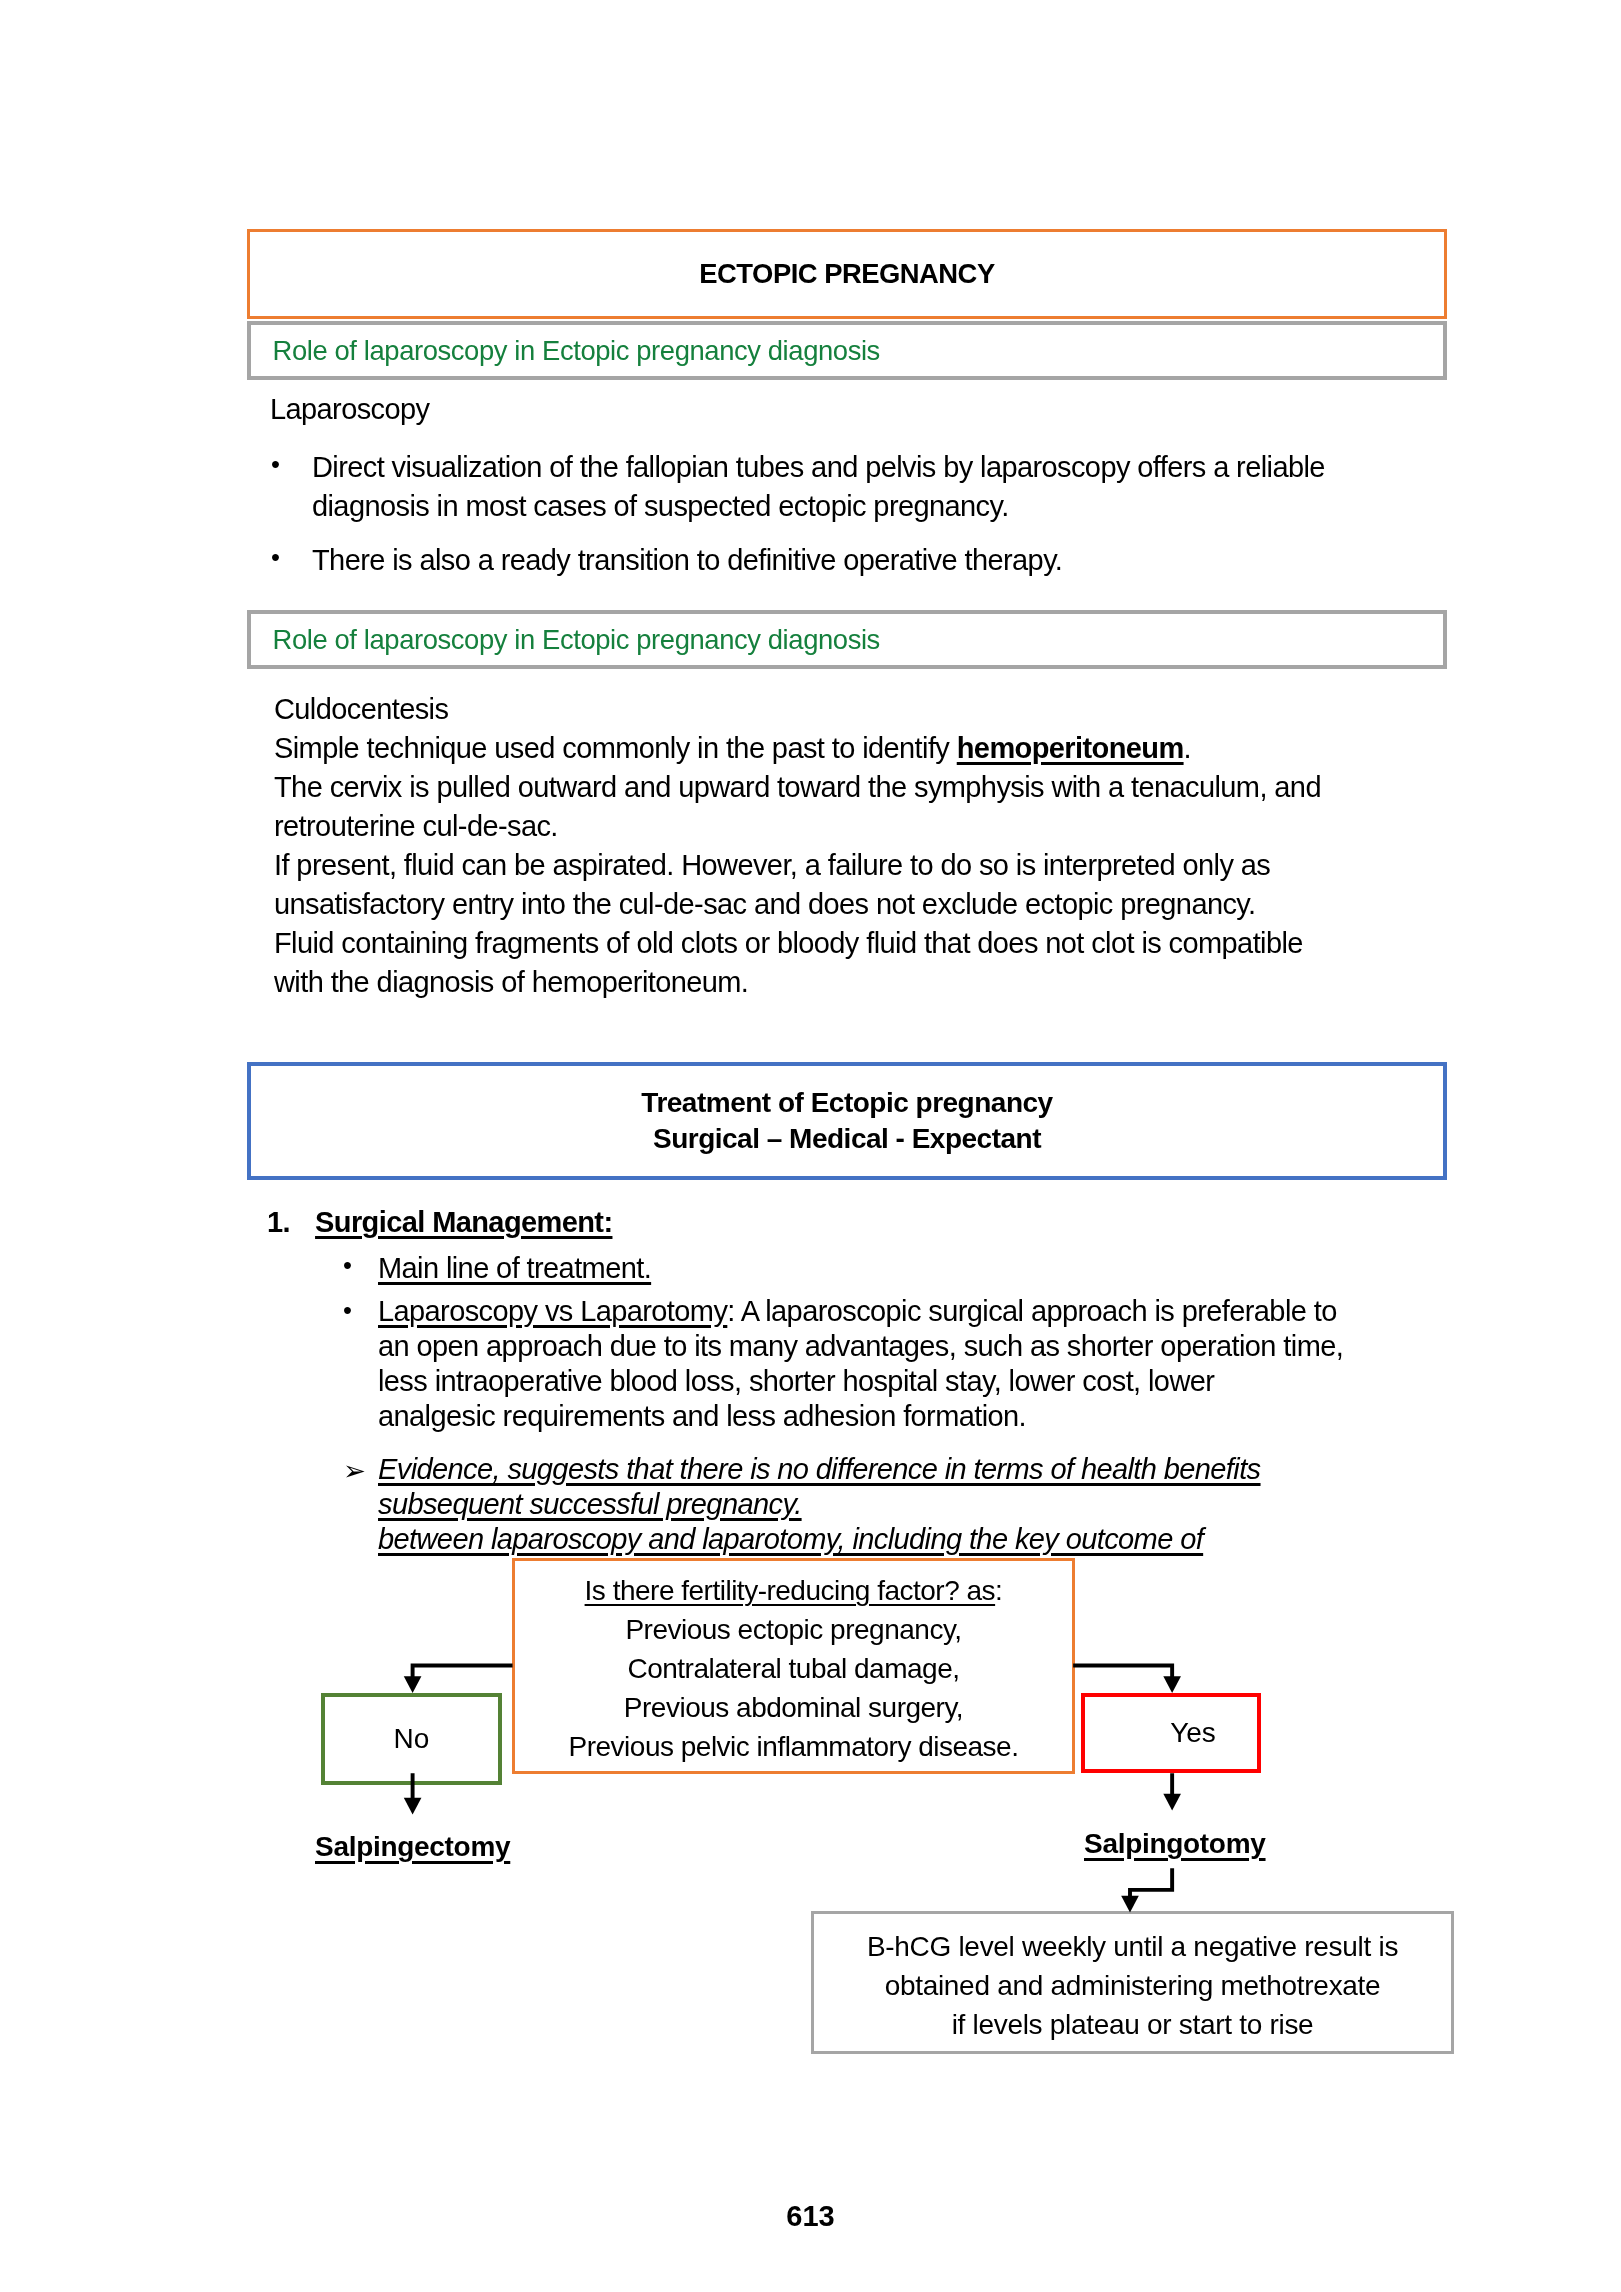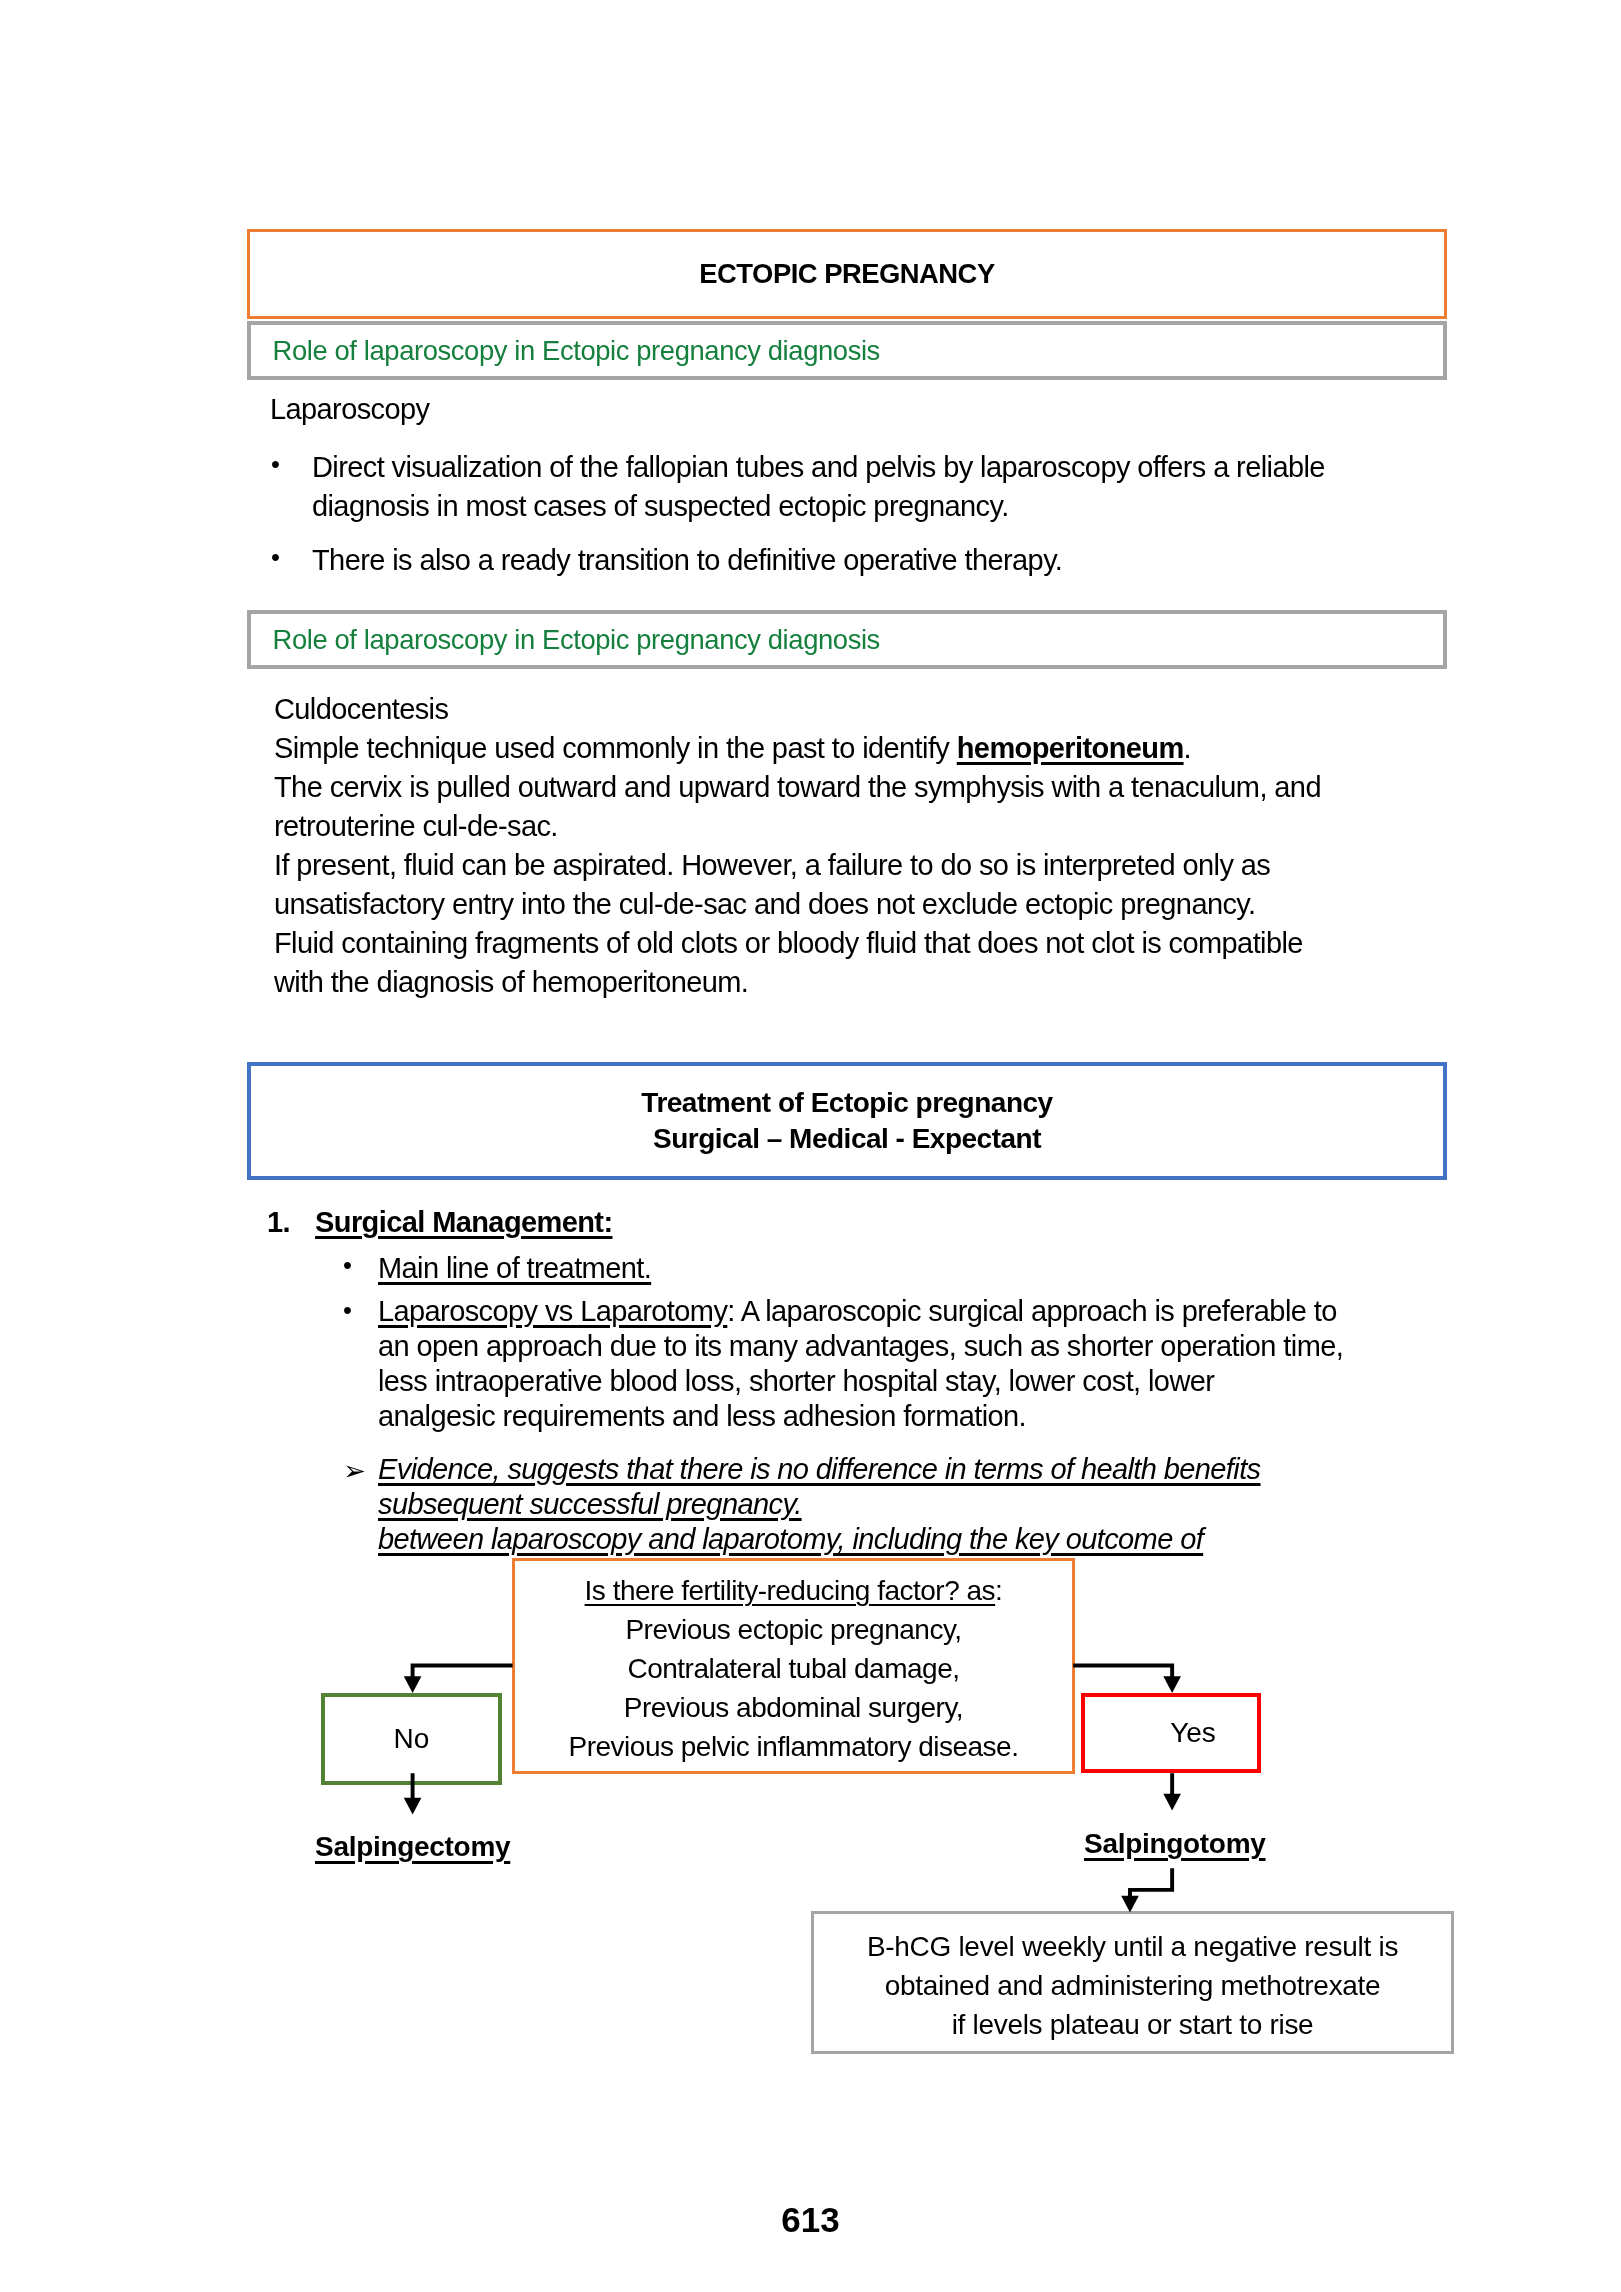--- a/index.html
+++ b/index.html
@@ -23,21 +23,21 @@
 
   .q-box { left: 512px; top: 1558px; width: 563px; height: 216px; border: 3.9px solid #ED7D31; box-sizing: border-box;
            text-align: center; font-size: 28px; line-height: 39px; padding-top: 9.8px; letter-spacing: -0.5px; }
   .no-box { left: 321px; top: 1693px; width: 181px; height: 92px; border: 4.9px solid #548235; box-sizing: border-box;
             display: flex; align-items: center; justify-content: center; font-size: 28px; }
   .yes-box { left: 1081px; top: 1693px; width: 180px; height: 80px; border: 4.9px solid #FF0000; box-sizing: border-box;
              display: flex; align-items: center; justify-content: center; font-size: 28px; padding-left: 44px; }
   .hcg-box { left: 811px; top: 1911px; width: 643px; height: 143px; border: 3.9px solid #A5A5A5; box-sizing: border-box;
              text-align: center; font-size: 28px; line-height: 39px; padding-top: 12.7px; letter-spacing: -0.3px; }
   .outcome { font-weight: bold; font-size: 28px; text-decoration: underline; text-decoration-thickness: 2.9px; text-underline-offset: 4.9px; letter-spacing: -0.3px; }
-  .page-num { left: 0; width: 1621px; top: 2200px; text-align: center; font-weight: bold; font-size: 35px; }
+  .page-num { left: 0; width: 1621px; top: 2200px; text-align: center; font-weight: bold; font-size: 29px; }
   svg.conn { position: absolute; left: 0; top: 0; width: 1621px; height: 2293px; pointer-events: none; }
 </style>
 </head>
 <body>
 
 <div class="abs box-title">
   <span>ECTOPIC PREGNANCY</span>
 </div>
 
 <div class="abs box-gray narrow" style="top:321px;">

